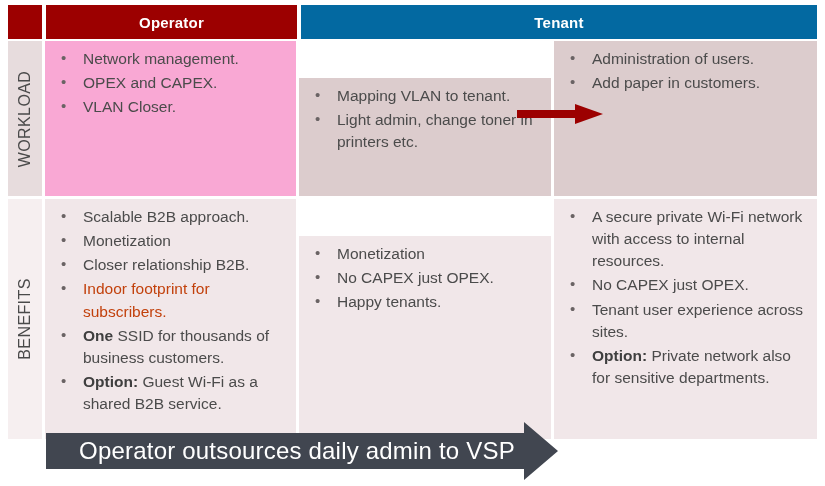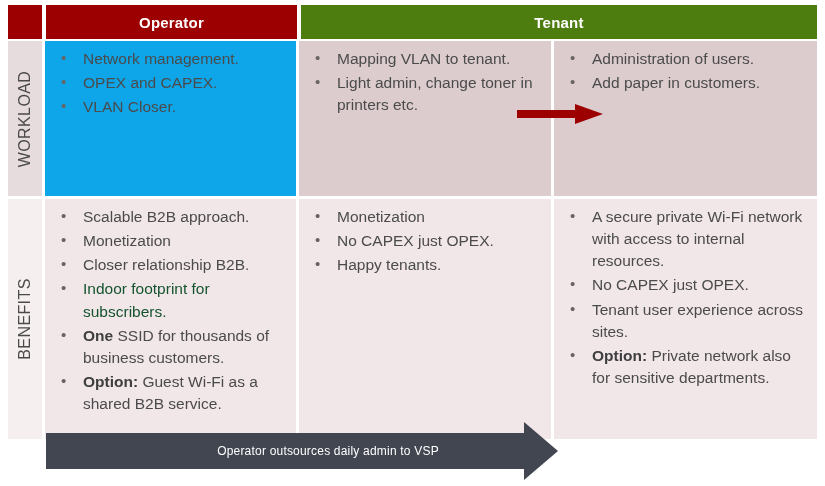--- a/index.html
+++ b/index.html
@@ -81,21 +81,21 @@
     color: #4a4a4a;
     letter-spacing: .4px;
   }
 
   .cell {
     position: relative;
     padding: 7px 10px 0 8px;
     box-sizing: border-box;
   }
   .cell-op  { flex: 0 0 251px; }
-  .cell-b2b { flex: 0 0 252px; }
+  .cell-b2b { flex: 0 0 252px; margin-top: 37px; }
   .cell-tn  { flex: 1 1 auto; }
 
   .trow-workload .cell { background: #dccccd; }
   .trow-workload .side-label { background: #e7dcdd; }
   .trow-benefits .cell { background: #f1e7e9; }
   .trow-benefits .side-label { background: #f6eff0; }
 
   ul.bul {
     margin: 0;
     padding: 0;
@@ -133,52 +133,51 @@
   .banner-arrow {
     position: absolute;
     left: 46px;
     top: 422px;
     width: 512px;
     height: 58px;
   }
   .banner-arrow svg { display: block; }
   .banner-text {
     position: absolute;
-    left: 0;
+    left: 16px;
     top: 0;
     width: 470px;
     height: 58px;
     display: flex;
     align-items: center;
     justify-content: center;
     color: #ffffff;
-    font-size: 12px;
+    font-size: 24px;
     letter-spacing: .2px;
     pointer-events: none;
-    padding-left: 47px;
   }
 </style>
 </head>
 <body>
 
 <div class="slide">
 
   <div class="header-row">
     <div class="hdr-cell hdr-corner" style="background: rgb(156, 0, 0);"></div>
     <div class="hdr-cell hdr-operator" style="background: rgb(156, 0, 0);">Operator</div>
-    <div class="hdr-cell hdr-tenant" style="background: #4d7c0f;">Tenant</div>
+    <div class="hdr-cell hdr-tenant" style="background: #0369a1;">Tenant</div>
   </div>
 
   <div class="table-body">
 
     <div class="trow trow-workload">
       <div class="side-label" style="background: rgb(231, 220, 221);">
         <span class="rot">WORKLOAD</span>
       </div>
-      <div class="cell cell-op" style="background: #0ea5e9;">
+      <div class="cell cell-op" style="background: #f9a8d4;">
         <ul class="bul">
             <li style="color: rgb(75, 75, 75);">Network management.</li>
             <li style="color: rgb(75, 75, 75);">OPEX and CAPEX.</li>
             <li style="color: rgb(75, 75, 75);">VLAN Closer.</li>
           </ul>
       </div>
       <div class="cell cell-b2b" style="background: rgb(220, 204, 205);">
         <ul class="bul">
             <li style="color: rgb(75, 75, 75);">Mapping VLAN to tenant.</li>
             <li style="color: rgb(75, 75, 75);">Light admin, change toner in printers etc.</li>
@@ -194,21 +193,21 @@
 
     <div class="trow trow-benefits">
       <div class="side-label" style="background: rgb(246, 239, 240);">
         <span class="rot">BENEFITS</span>
       </div>
       <div class="cell cell-op" style="background: rgb(241, 231, 233);">
         <ul class="bul">
             <li style="color: rgb(75, 75, 75);">Scalable B2B approach.</li>
             <li style="color: rgb(75, 75, 75);">Monetization</li>
             <li style="color: rgb(75, 75, 75);">Closer relationship B2B.</li>
-            <li style="color: #14532d;">Indoor footprint for subscribers.</li>
+            <li style="color: #c2410c;">Indoor footprint for subscribers.</li>
             <li style="color: rgb(75, 75, 75);"><b>One</b> SSID for thousands of business customers.</li>
             <li style="color: rgb(75, 75, 75);"><b>Option:</b> Guest Wi-Fi as a shared B2B service.</li>
           </ul>
       </div>
       <div class="cell cell-b2b" style="background: rgb(241, 231, 233);">
         <ul class="bul">
             <li style="color: rgb(75, 75, 75);">Monetization</li>
             <li style="color: rgb(75, 75, 75);">No CAPEX just OPEX.</li>
             <li style="color: rgb(75, 75, 75);">Happy tenants.</li>
           </ul>

